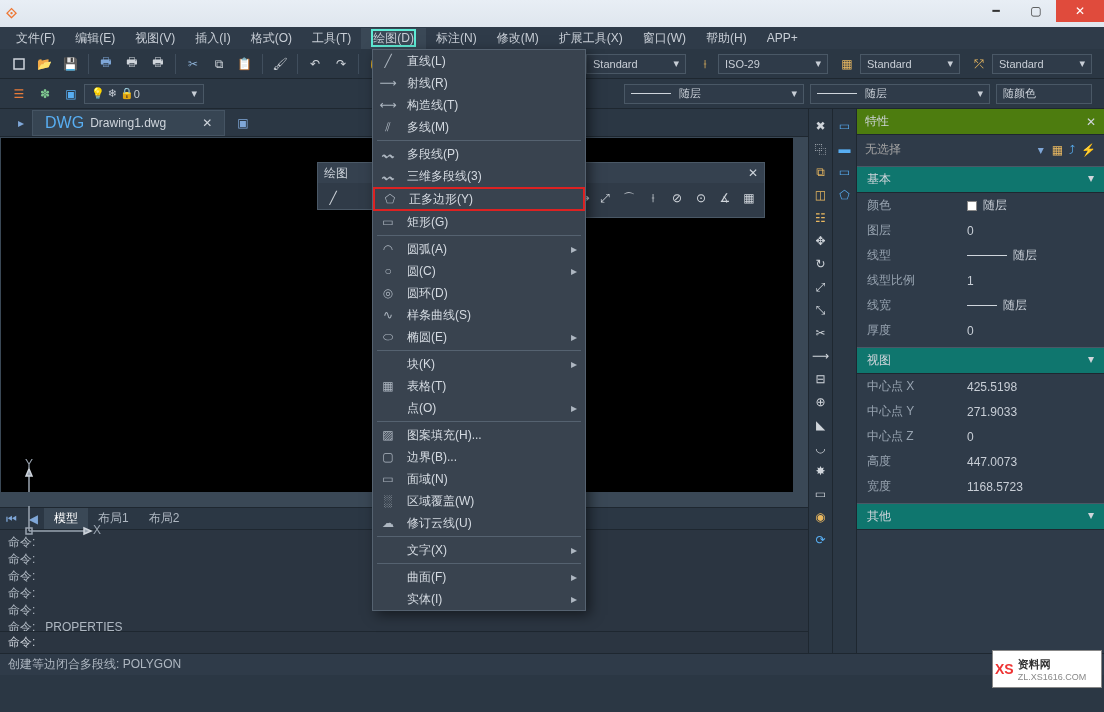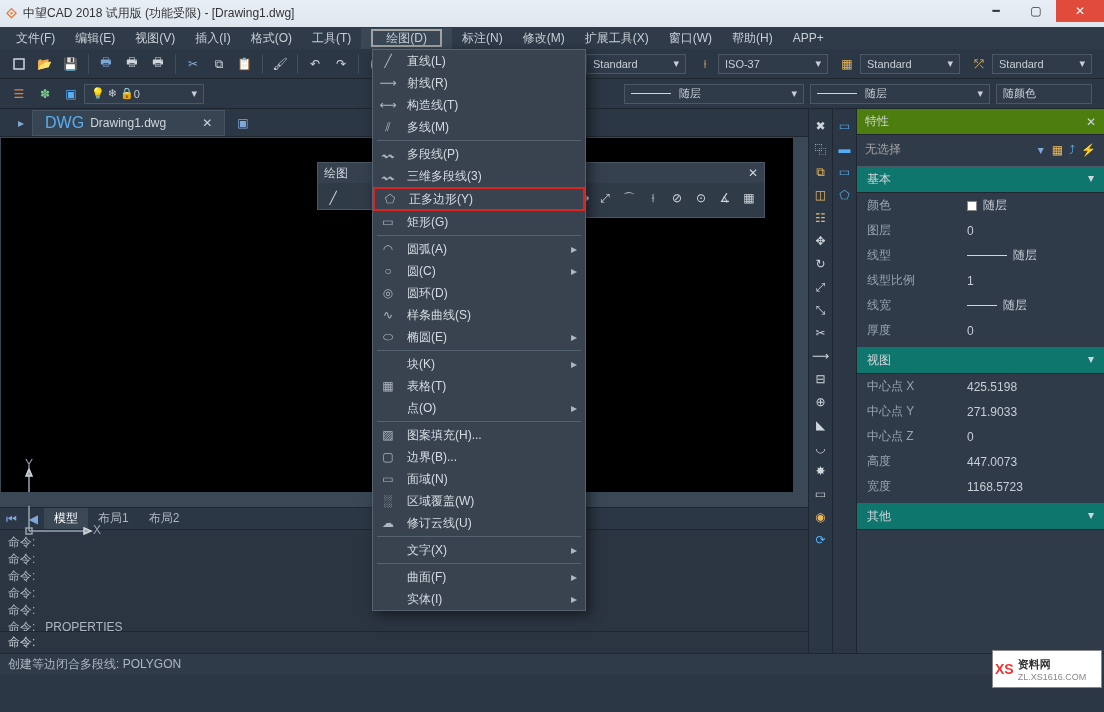--- a/index.html
+++ b/index.html
@@ -5,21 +5,21 @@
   * { margin: 0; padding: 0; box-sizing: border-box; font-family: "Microsoft YaHei", Arial, sans-serif; }
   body { background: #2b3744; color: #d0d5db; font-size: 12px; width: 1104px; height: 712px; overflow: hidden; position: relative; }
   .titlebar { height: 27px; background: linear-gradient(#e8eef5,#dfe6ee); display: flex; align-items: center; padding-left: 6px; position: relative; color:#333; }
   .titlebar .logo { color:#e73; font-weight:bold; margin-right:6px; font-size:14px;}
   .winbtns { position:absolute; right:0; top:0; display:flex; }
   .winbtn { width:40px; height:22px; display:flex; align-items:center; justify-content:center; color:#333; }
   .winbtn.close { background:#e04b3c; color:#fff; width:48px; }
   .menubar { height: 22px; background:#2f3b49; display:flex; align-items:center; padding-left:6px; color:#c8ced6; }
   .menubar .mitem { padding: 2px 10px; cursor:default; position:relative; }
   .menubar .mitem.active { background:#3a4856; }
-  .redbox { border:2px solid #a3a3a3; padding: 0px 13px; }
+  .redbox { border:2px solid #5eead4; padding: 0px 0; }
   .toolbar { background:#2b3744; display:flex; align-items:center; padding: 2px 6px; height:30px; border-bottom:1px solid #1e2730;}
   .tbicon { width:18px; height:18px; margin: 0 4px; display:flex; align-items:center; justify-content:center; border-radius:2px; }
   .sep { width:1px; height:20px; background:#404e5d; margin: 0 4px;}
   .drop { border:1px solid #4a5866; height:20px; display:flex; align-items:center; padding:0 6px; color:#c8ced6; font-size:11px; margin-right:6px; background:#2f3b49;}
   .main { display:flex; height: 544px; }
   .docarea { flex:1; display:flex; flex-direction:column; position:relative; }
   .doctab-row { height:28px; background:#2b3744; display:flex; align-items:center; padding-left:18px; border-bottom:1px solid #1e2730;}
   .doctab { background:#374553; padding:3px 12px; display:flex; align-items:center; gap:6px; font-size:12px; color:#cfd5dc; border:1px solid #455463;}
   .doctab .dwg { color:#58aef2; font-size:16px;}
   .canvas { flex:1; background:#000; position:relative; border:1px solid #3a4856;}
@@ -58,21 +58,20 @@
   .scrollh { position:absolute; left:0; bottom:0; height:14px; width:100%; background:#3a4856;}
   .watermark{position:absolute;right:2px;bottom:24px;width:110px;height:38px;background:#fff;border:1px solid #888;display:flex;align-items:center;gap:4px;font-size:11px;color:#333;padding:2px;}
   .watermark .wl{color:#e33;font-weight:bold;font-size:14px}
   svg { width:14px; height:14px; stroke:#cfd5dc; fill:none; stroke-width:1.5;}
 </style>
 </head>
 <body>
 
 <div class="titlebar">
   <span class="logo">⟐</span>
-  <span>中望CAD 2018 试用版 (功能受限) - [Drawing1.dwg]</span>
   <div class="winbtns">
     <div class="winbtn">━</div>
     <div class="winbtn">▢</div>
     <div class="winbtn close">✕</div>
   </div>
 </div>
 
 <div class="menubar" id="menubar">
     <span class="mitem">文件(F)</span>
     <span class="mitem">编辑(E)</span>
@@ -114,21 +113,21 @@
   <span class="tbicon">✋</span>
   <span class="tbicon">🔍</span>
   <div style="flex:1"></div>
   <span class="tbicon" style="color:#e9b860">✎</span>
   <div class="drop" style="width:100px">
       <span>Standard</span>
       <span style="margin-left:auto">▾</span>
     </div>
   <span class="tbicon" style="color:#e9b860">⟊</span>
   <div class="drop" style="width:110px">
-      <span>ISO-37</span>
+      <span>ISO-29</span>
       <span style="margin-left:auto">▾</span>
     </div>
   <span class="tbicon" style="color:#e9b860">▦</span>
   <div class="drop" style="width:100px">
       <span>Standard</span>
       <span style="margin-left:auto">▾</span>
     </div>
   <span class="tbicon" style="color:#e9b860">⤱</span>
   <div class="drop" style="width:100px">
       <span>Standard</span>

